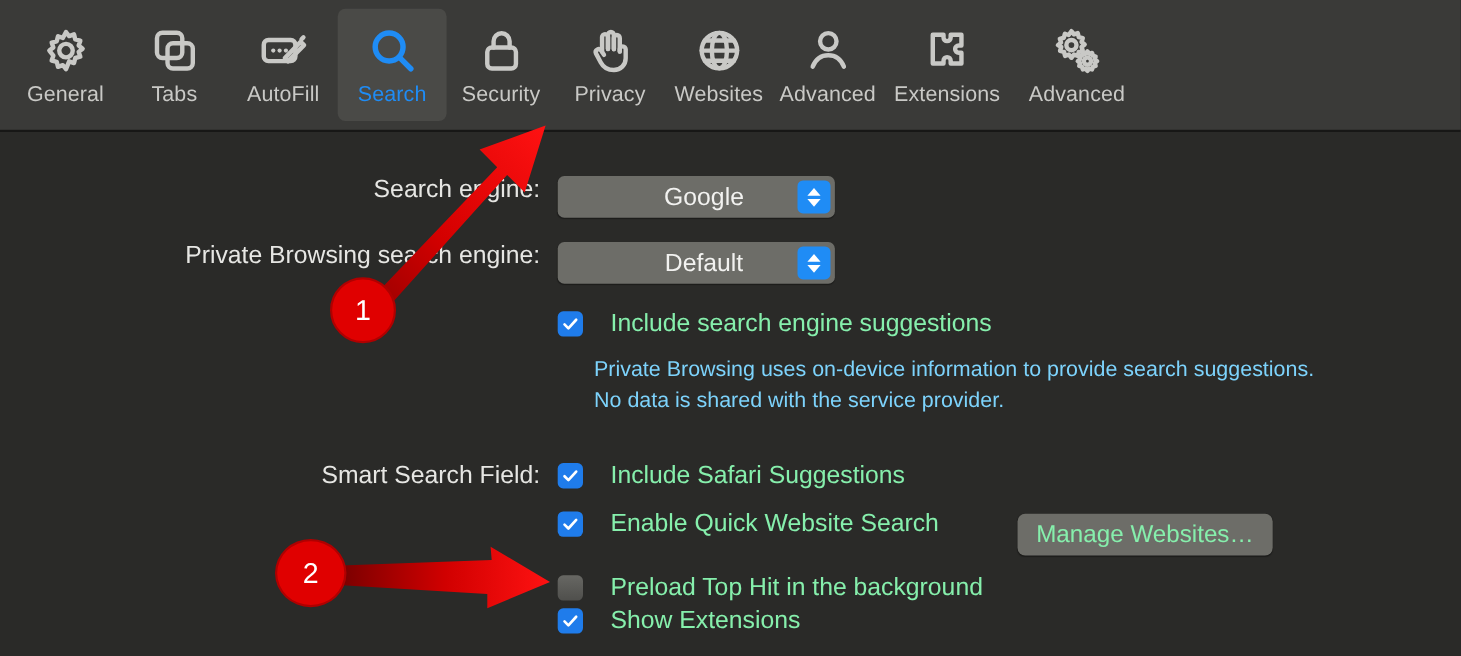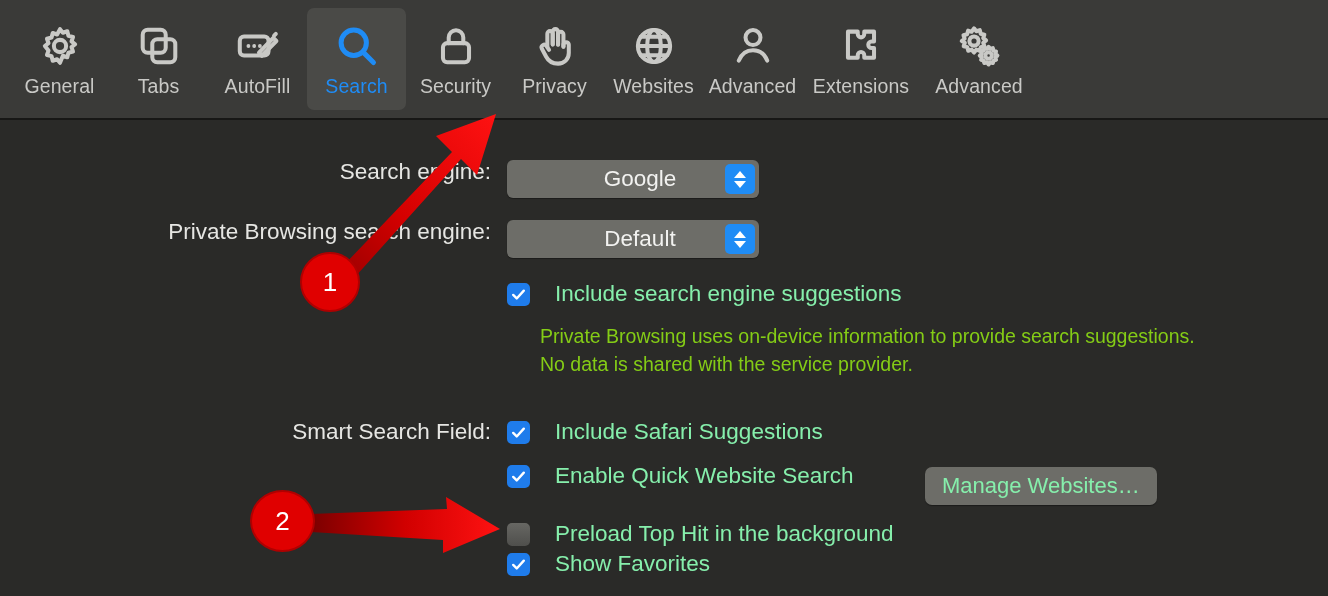--- a/index.html
+++ b/index.html
@@ -72,21 +72,21 @@
   .cb {
     width:23px; height:23px; border-radius:5px; flex:0 0 auto;
     display:flex; align-items:center; justify-content:center;
   }
   .cb.on  { background:#1f7ceb; }
   .cb.off { background:linear-gradient(180deg,#676763 0%,#4f4f4c 100%); }
   .cb.on svg { display:block; }
   .cbtext { color:#86efac; font-size:22.5px; line-height:26px; margin-left:25px; white-space:nowrap; }
 
   .helptext {
-    position:absolute; color:#84cc16; font-size:19.5px; line-height:28px; width:680px;
+    position:absolute; color:#7dd3fc; font-size:19.5px; line-height:28px; width:680px;
   }
 
   .pushbtn {
     position:absolute; height:38px; border-radius:7px;
     background:#6d6d68; color:#86efac;
     font-size:22px; line-height:26px;
     display:flex; align-items:center; justify-content:center;
     padding:0 17px; white-space:nowrap;
     box-shadow:0 1px 1px rgba(0,0,0,.35);
   }
@@ -281,21 +281,21 @@
       </span>
       <span class="cbtext">Preload Top Hit in the background</span>
     </div>
 
     <div class="cbrow" style="left:507px; top:429px;">
       <span class="cb on">
         <svg width="17" height="17" viewBox="0 0 24 24" fill="none" stroke="#fff" stroke-width="3.4" stroke-linecap="round" stroke-linejoin="round">
             <path d="M4.5 12.6l5 5 10-11"></path>
           </svg>
       </span>
-      <span class="cbtext">Show Favorites</span>
+      <span class="cbtext">Show Extensions</span>
     </div>
   </div>
 
   <svg class="arrowsvg" style="left:0; top:0; width:1328px; height:596px;">
     <defs>
       <linearGradient id="ag1" x1="0" y1="1" x2="1" y2="0">
         <stop offset="0%" stop-color="#8a0000"></stop>
         <stop offset="45%" stop-color="#d40000"></stop>
         <stop offset="100%" stop-color="#ff1212"></stop>
       </linearGradient>

